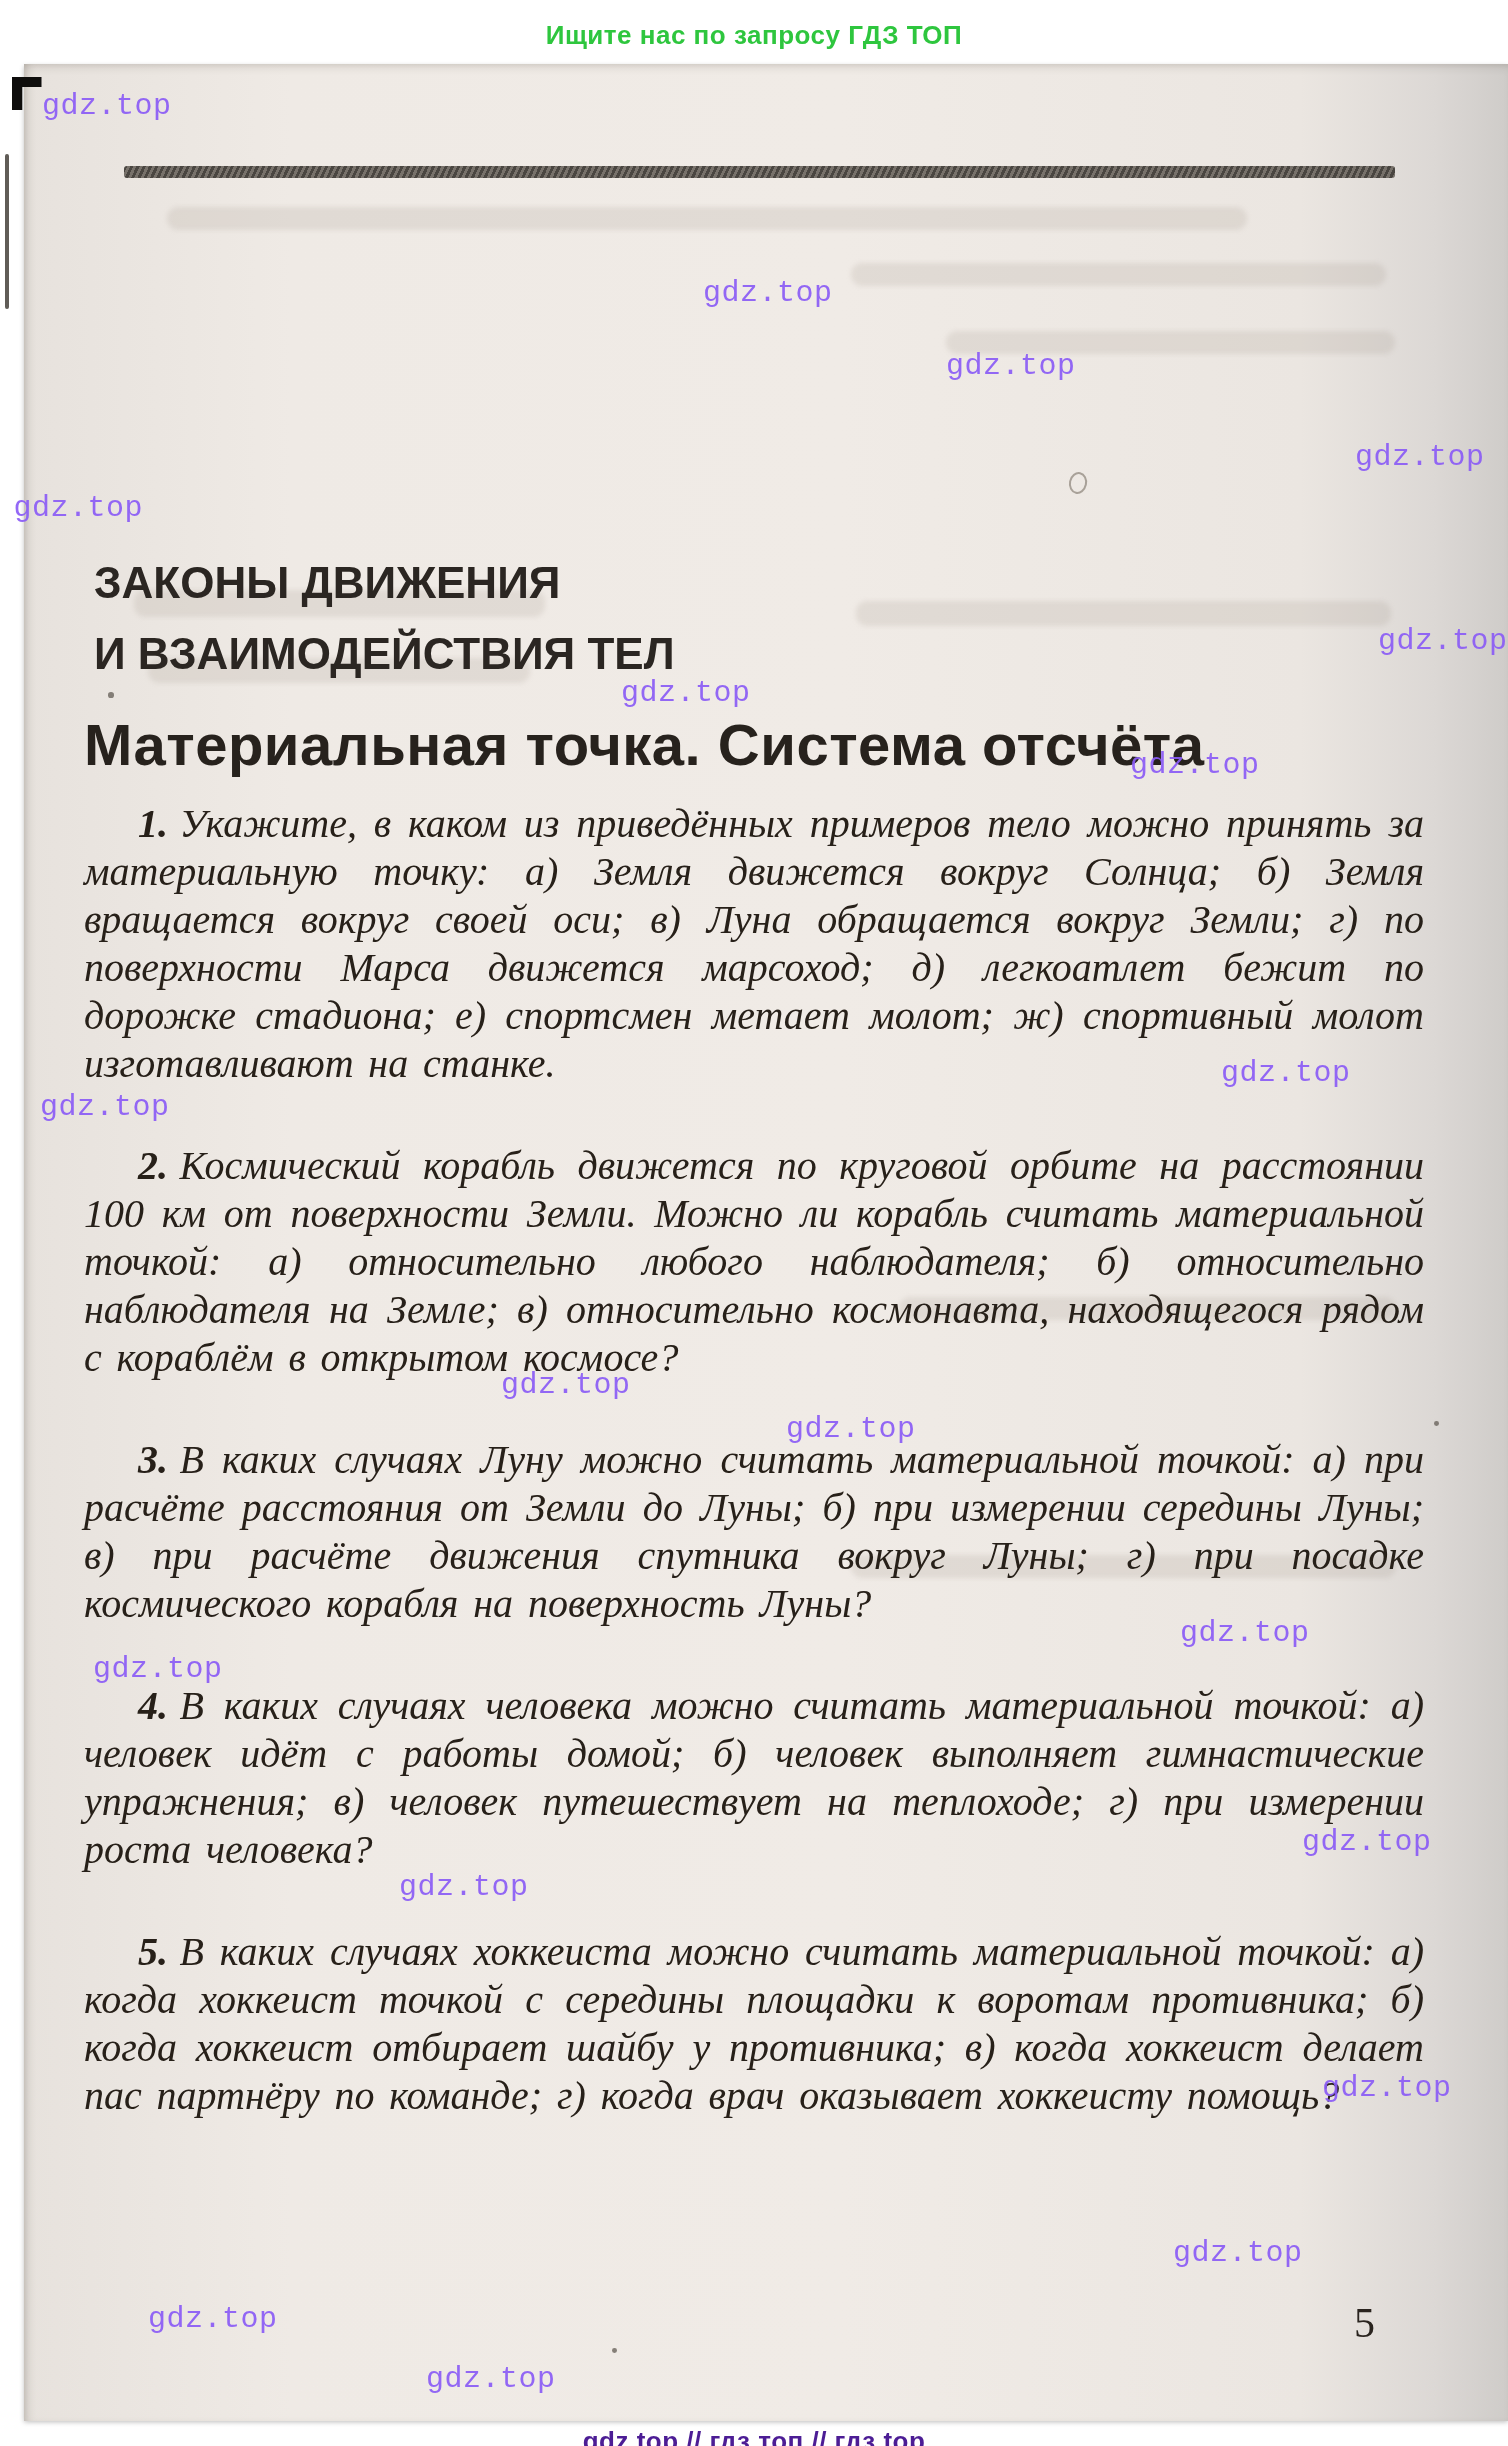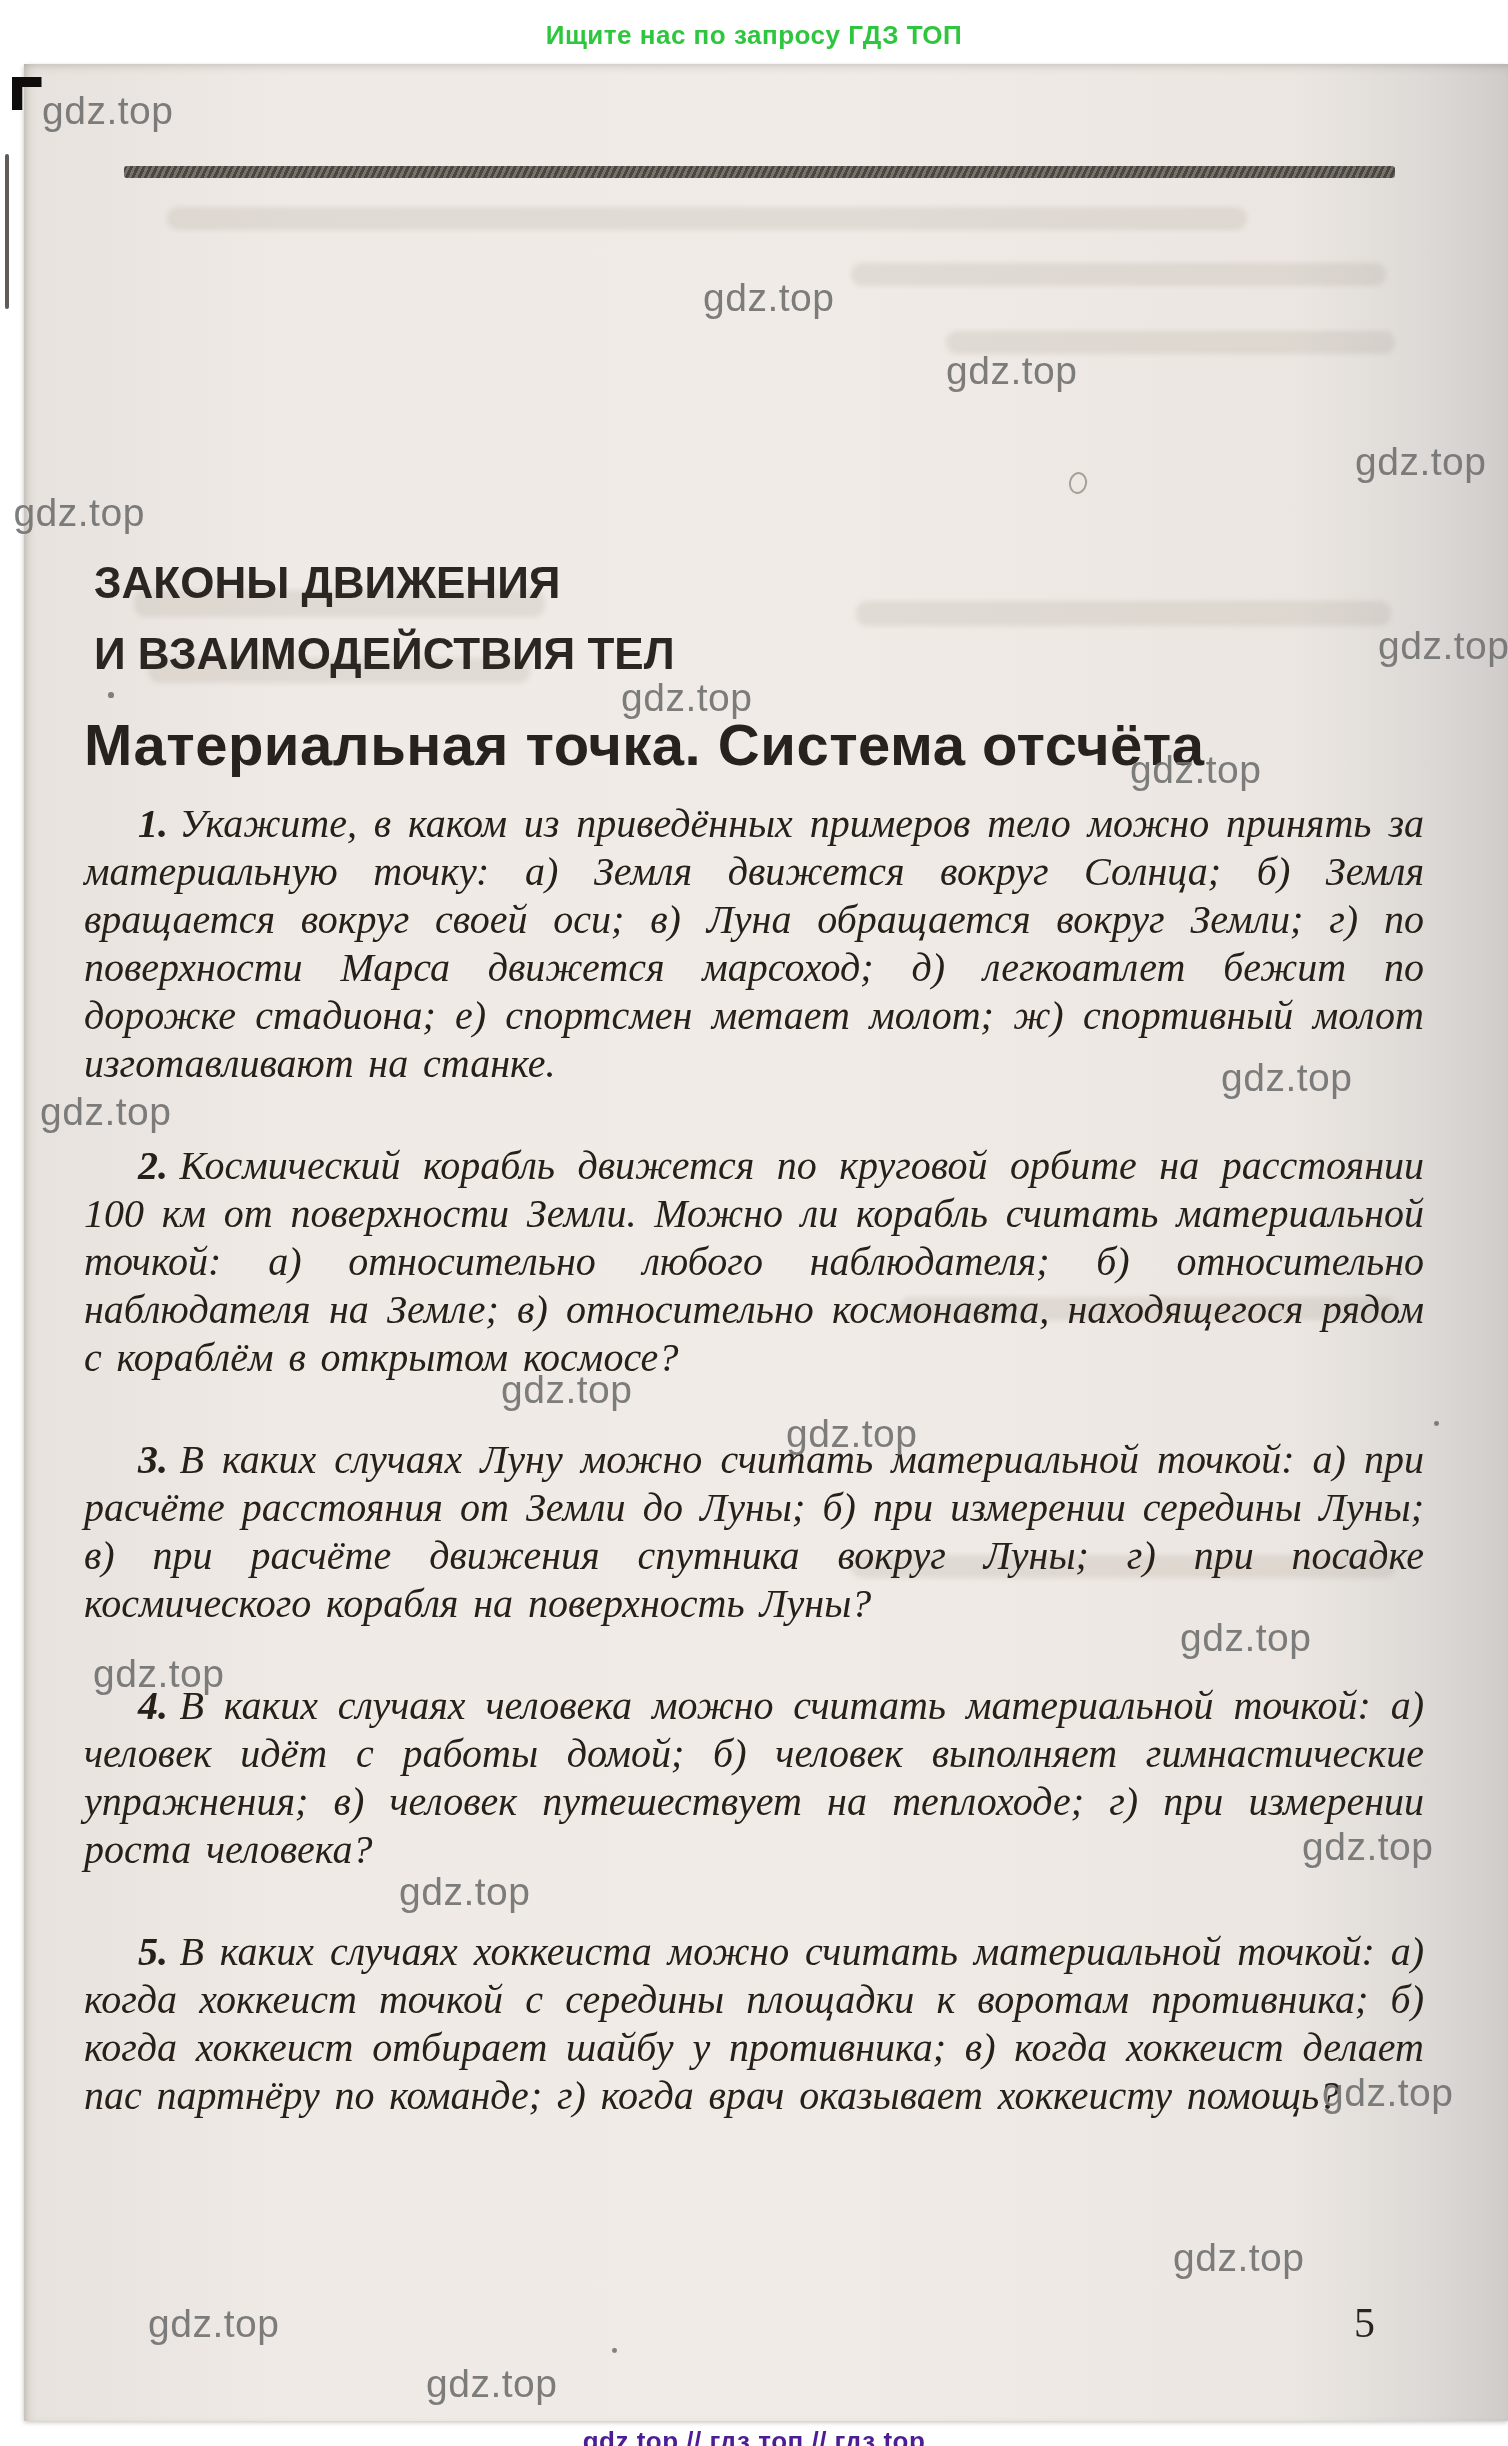--- a/index.html
+++ b/index.html
@@ -73,22 +73,22 @@
   .problems p { margin:0 0 54px 0; text-indent:54px; }
   .problems p:last-child { margin-bottom:0; }
   .problems b { margin-right:11.5px; }
   .page-number {
     position:absolute; left:1354px; top:2283px;
     font-family:"Liberation Serif", serif;
     font-size:42px; color:#2a241f;
   }
   
   .wm {
-    position:absolute; font-family:Liberation Sans, sans-serif;
-    font-size:39px; color:#737373; letter-spacing:0.5px; opacity:.92;
+    position:absolute; font-family:Liberation Mono, monospace;
+    font-size:30px; color:#8b5cf6; letter-spacing:0.5px; opacity:.92;
     white-space:nowrap;
   }
 </style>
 </head>
 <body>
 
 <div class="canvas">
 
   <div class="promo-top">Ищите нас по запросу ГДЗ ТОП</div>
 

